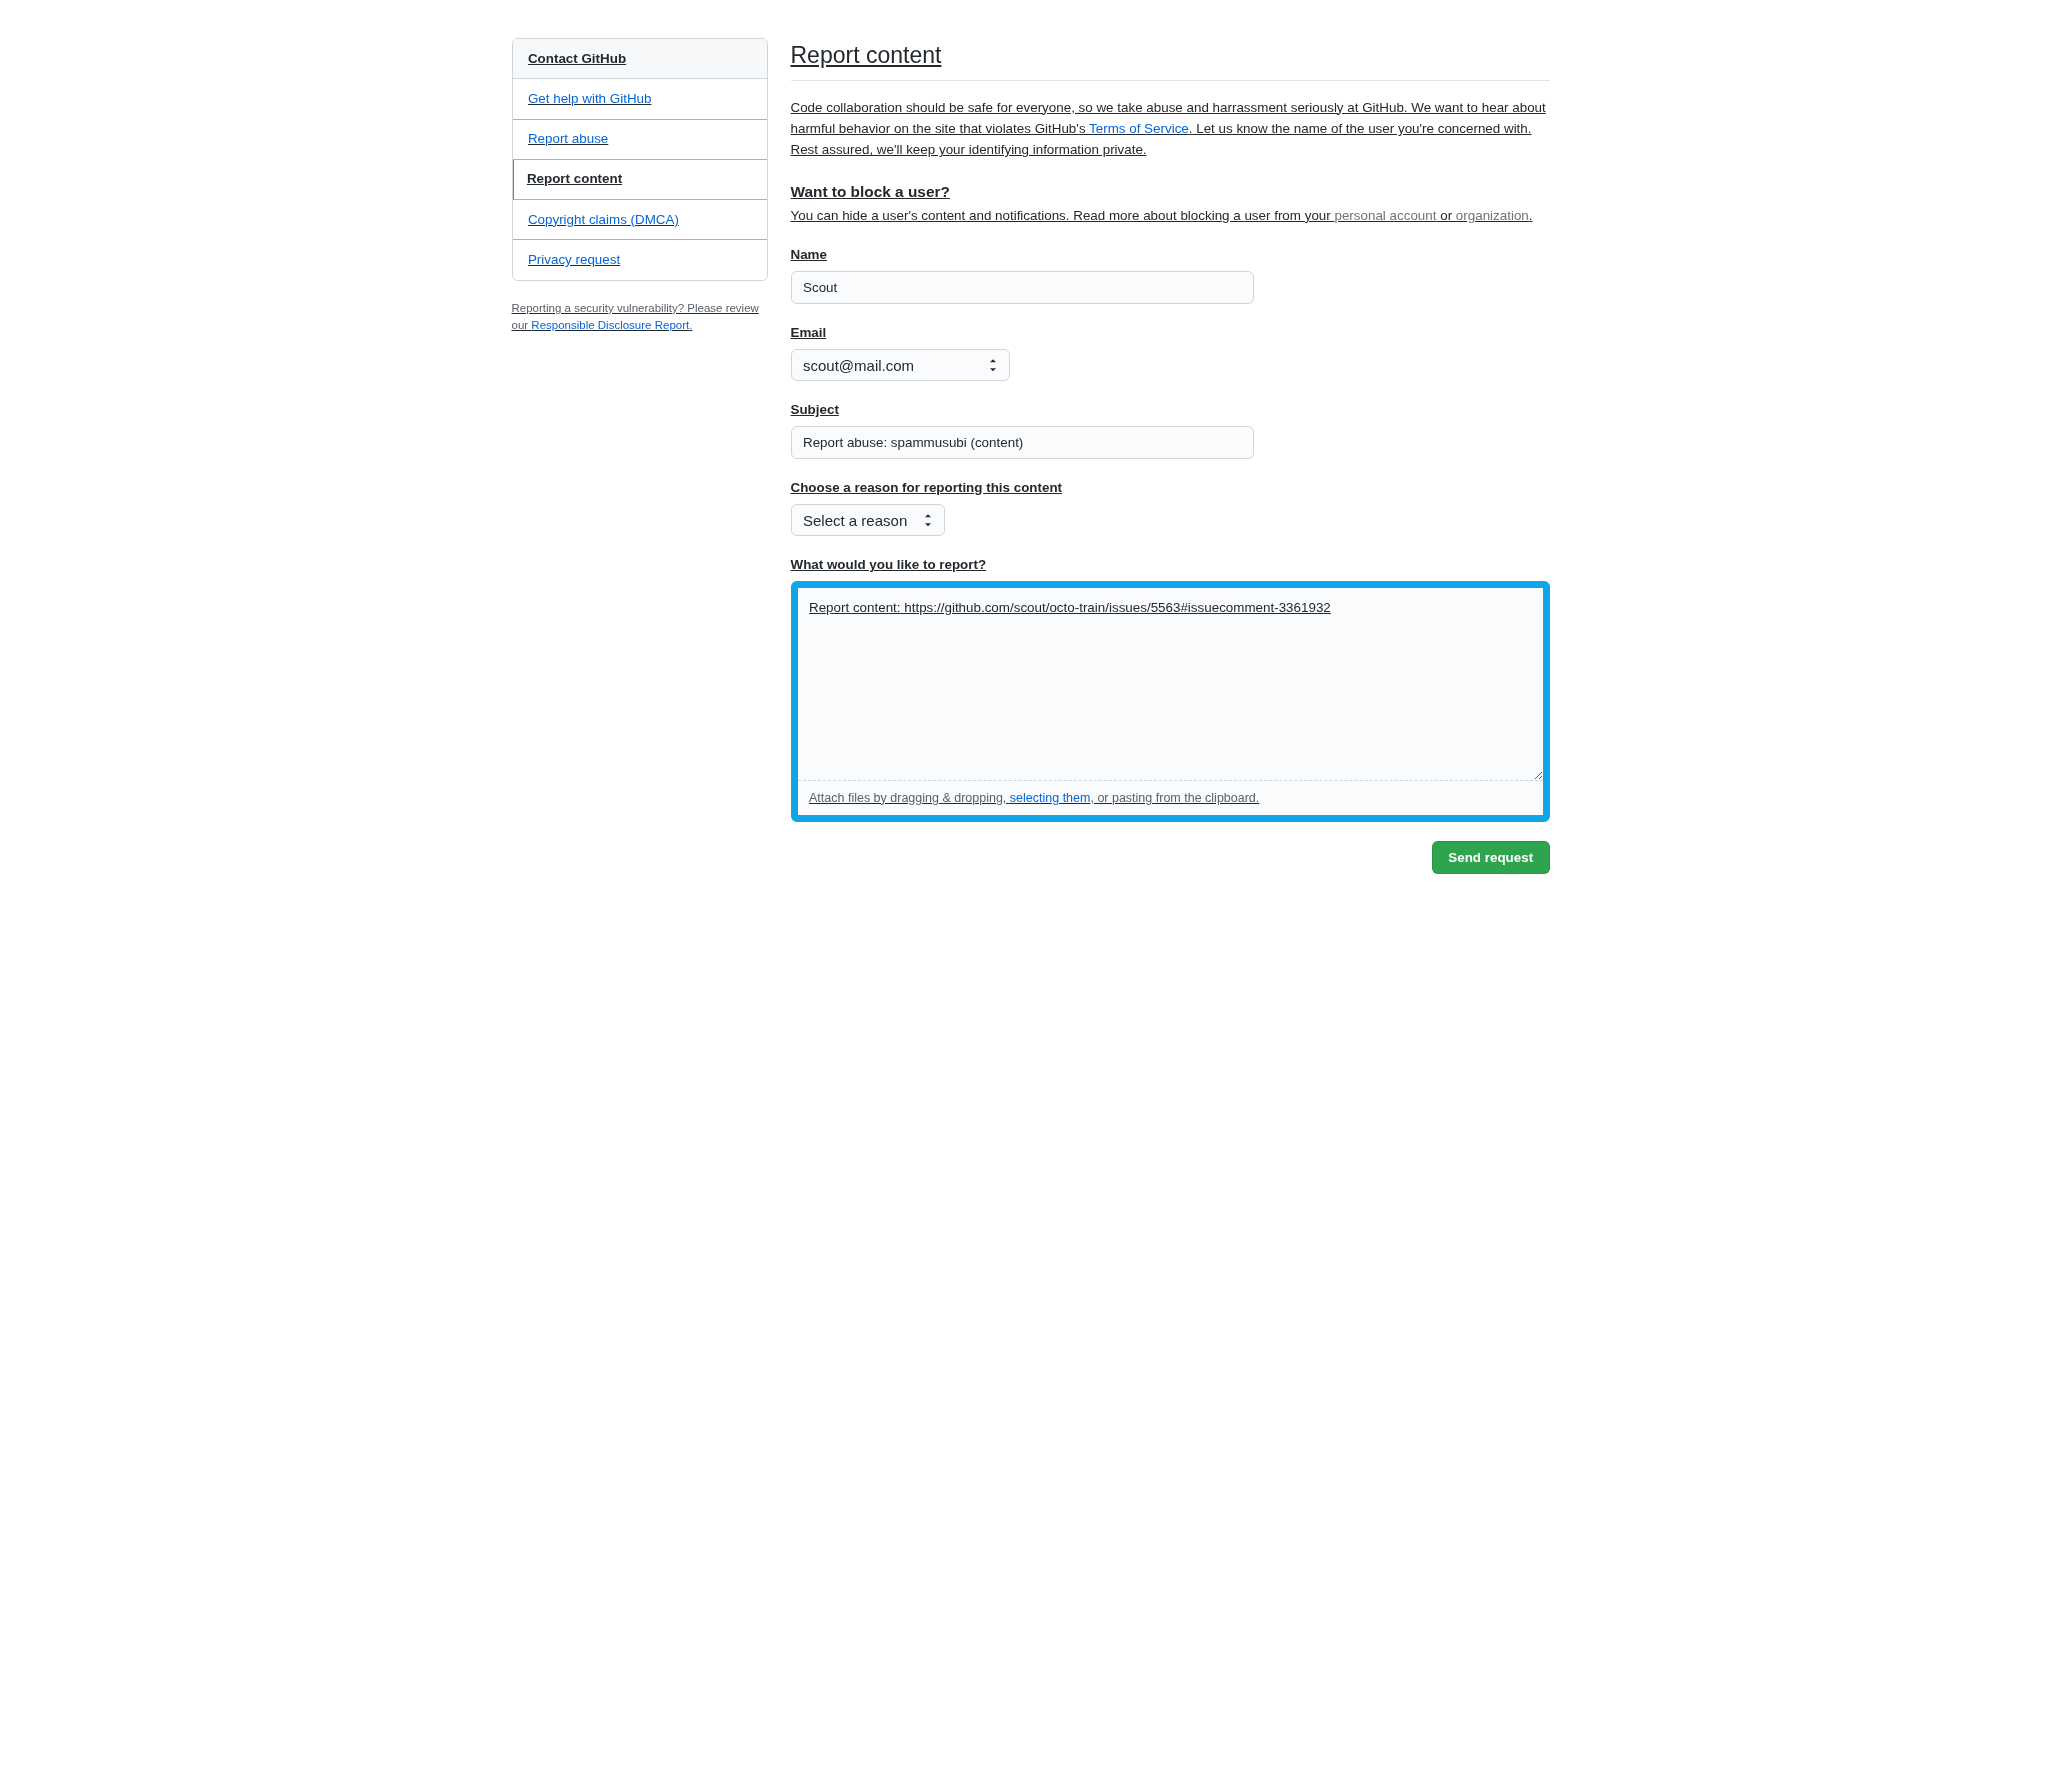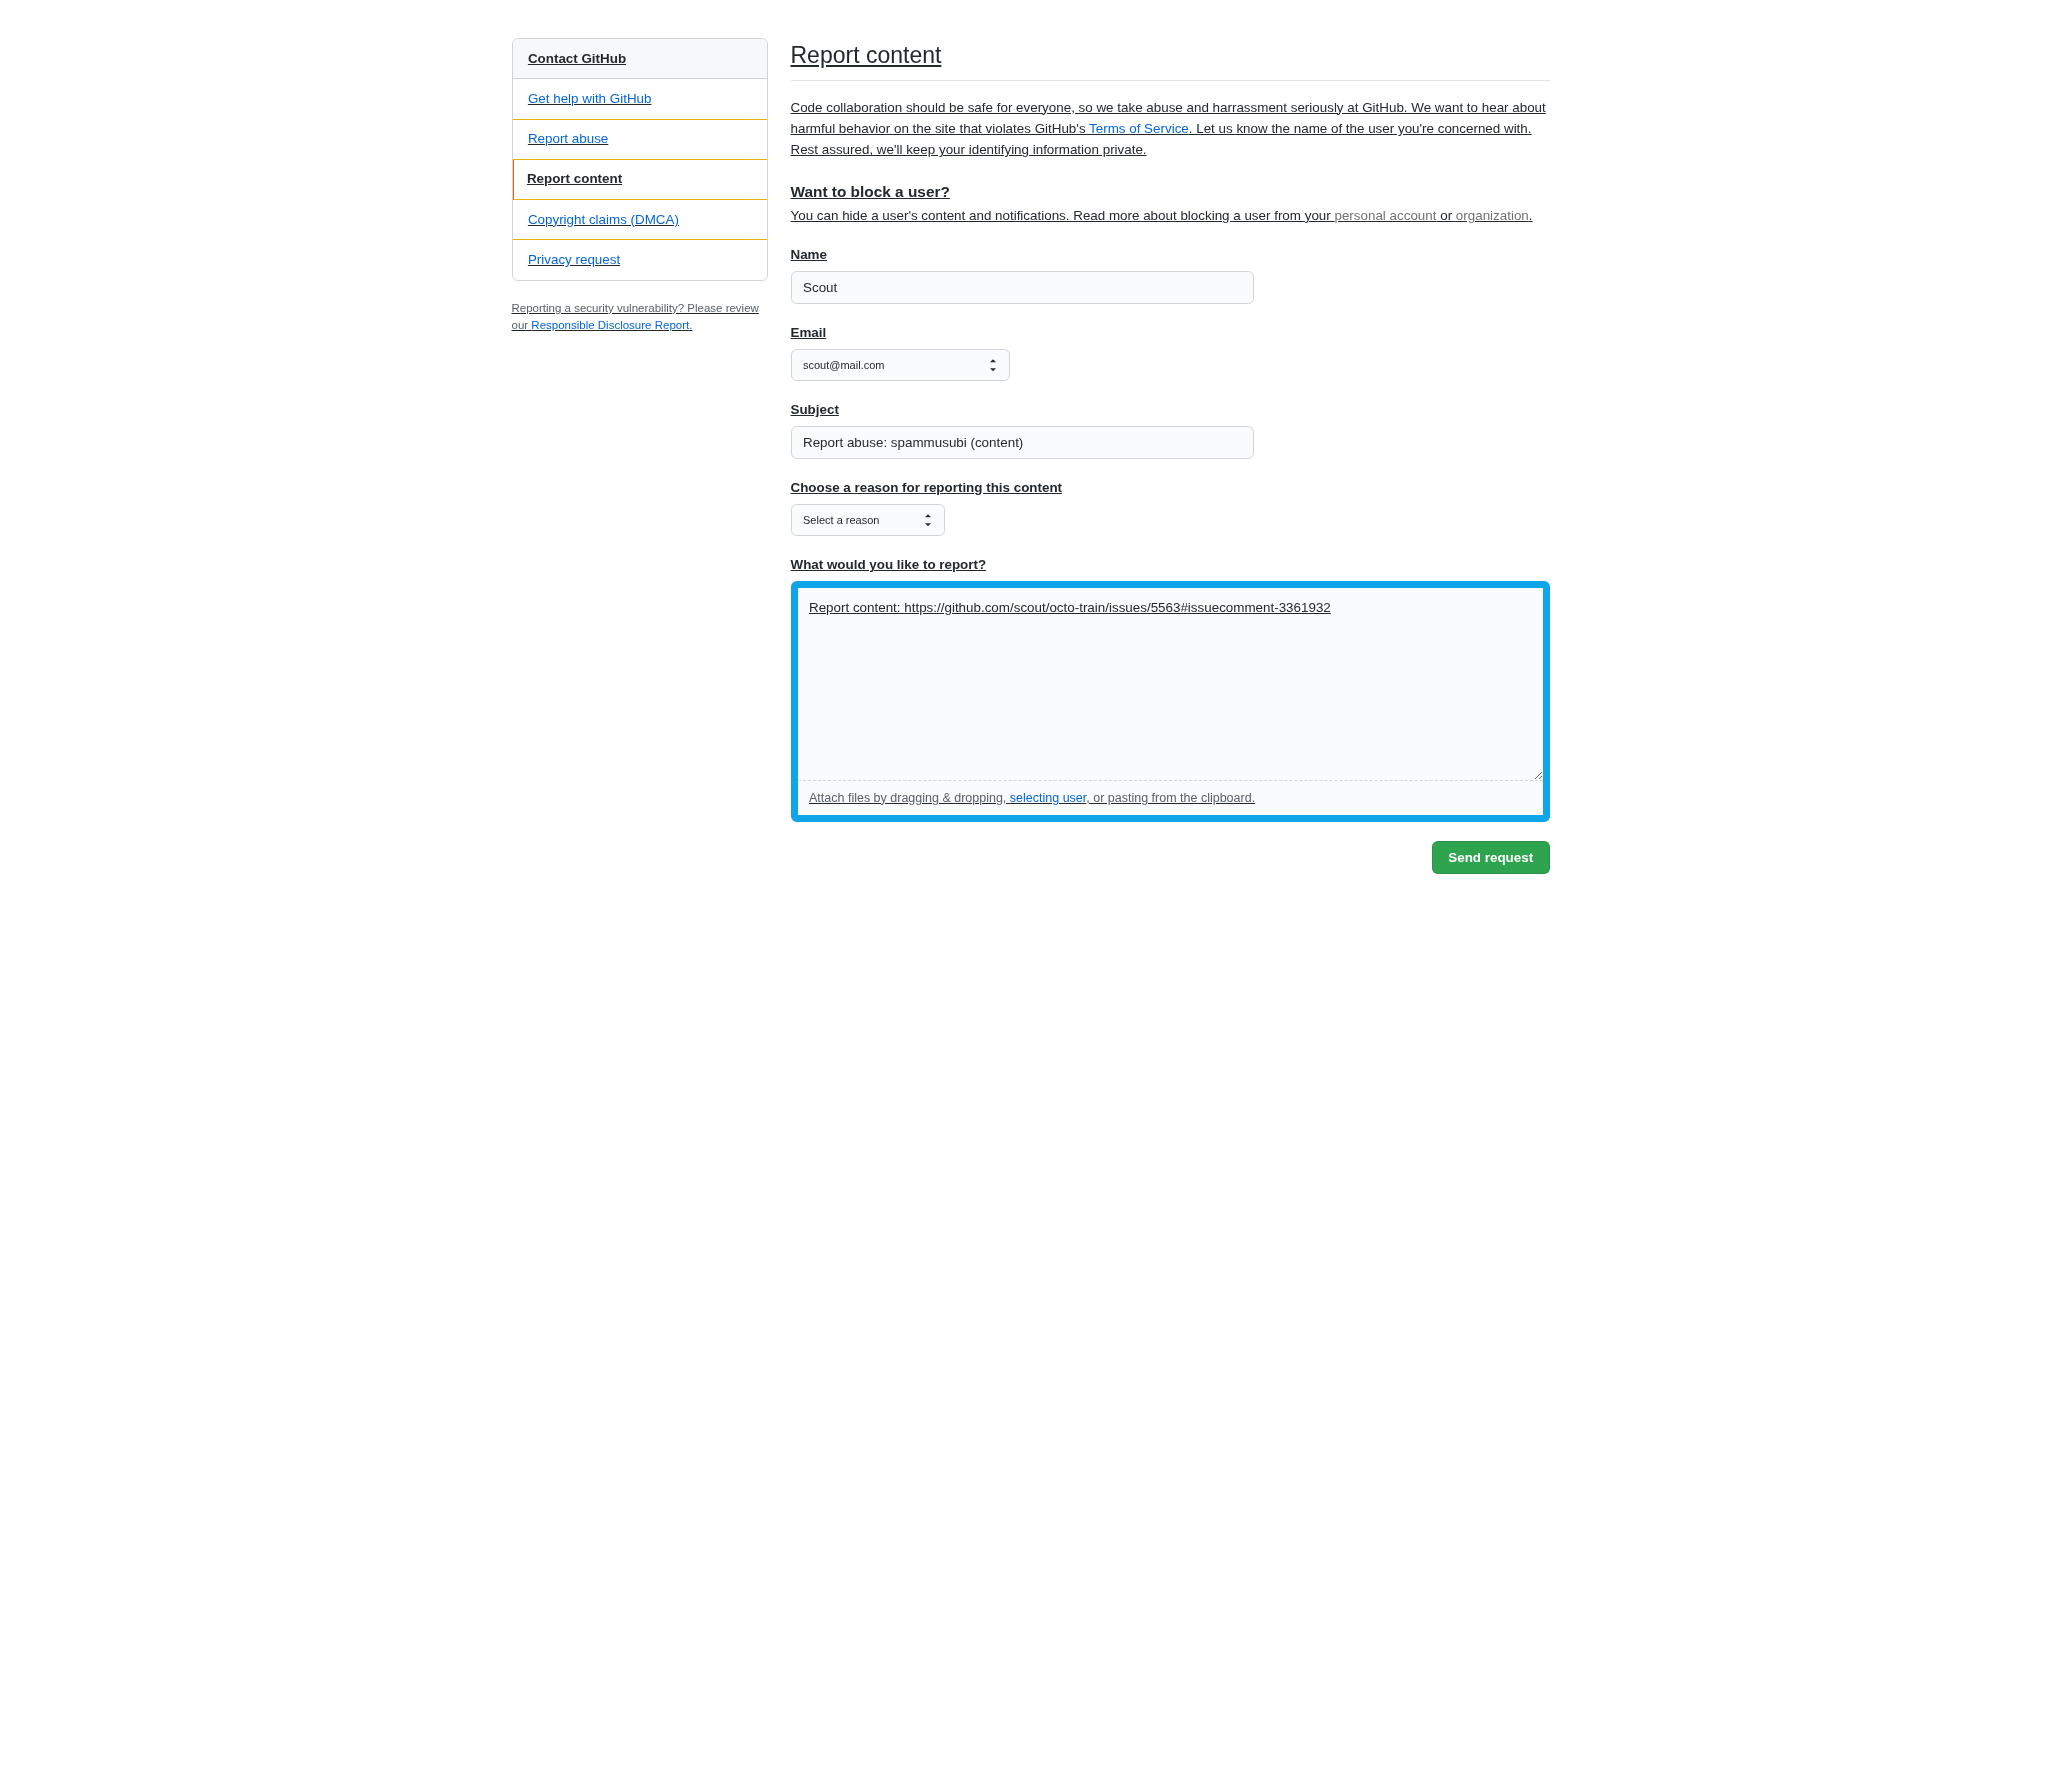--- a/index.html
+++ b/index.html
@@ -122,21 +122,21 @@
       font-family: inherit;
     }
     .select-wrapper {
       position: relative;
       display: inline-block;
     }
     .select-input {
       appearance: none;
       -webkit-appearance: none;
       padding: 5.8px 29px 5.8px 11.5px;
-      font-size: 11px;
+      font-size: 15px;
       line-height: 19px;
       color: #24292e;
       background: #fafbfc;
       border: 1px solid #d1d5da;
       border-radius: 5.8px;
       font-family: inherit;
       cursor: pointer;
       min-width: 154px;
     }
     .select-wrapper.wide .select-input {
@@ -274,21 +274,21 @@
         </select>
         <span class="select-arrow"></span>
       </div>
     </div>
 
     <div class="form-group">
       <label class="form-label">What would you like to report?</label>
       <div class="textarea-wrapper">
         <textarea class="textarea-input" style="">Report content: https://github.com/scout/octo-train/issues/5563#issuecomment-3361932</textarea>
         <div class="attach-bar">
-          <span>Attach files by dragging &amp; dropping, </span><a href="#">selecting user</a><span>, or pasting from the clipboard.</span>
+          <span>Attach files by dragging &amp; dropping, </span><a href="#">selecting them</a><span>, or pasting from the clipboard.</span>
         </div>
       </div>
     </div>
 
     <div class="form-actions">
       <button class="btn-primary">Send request</button>
     </div>
   </main>
 </div>
 

